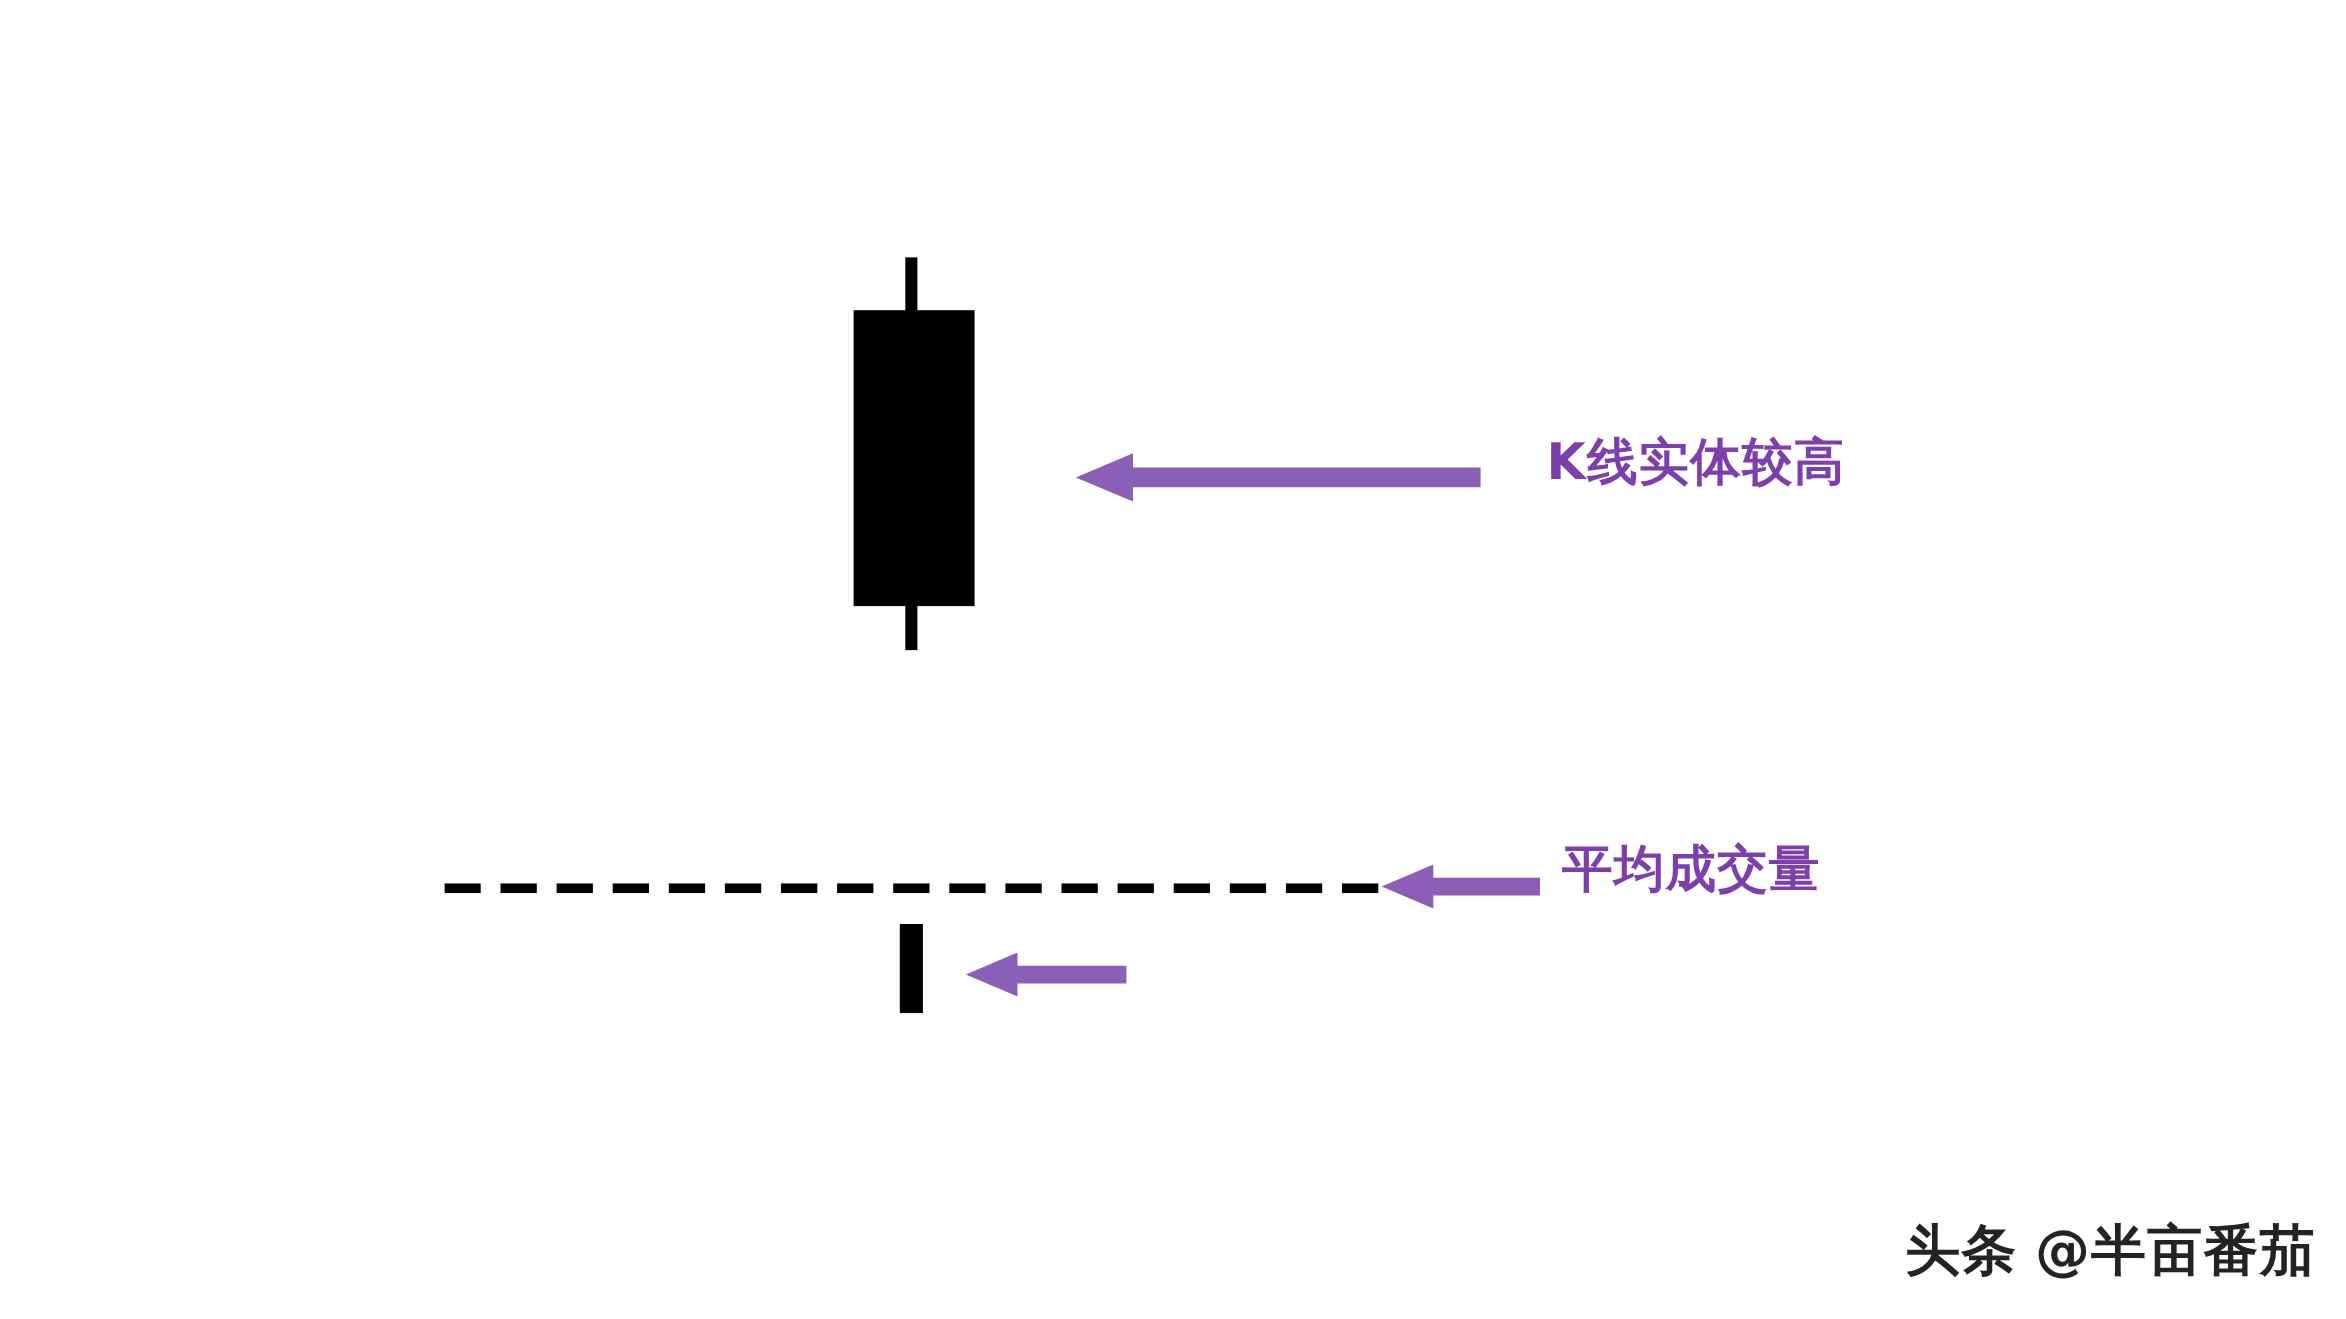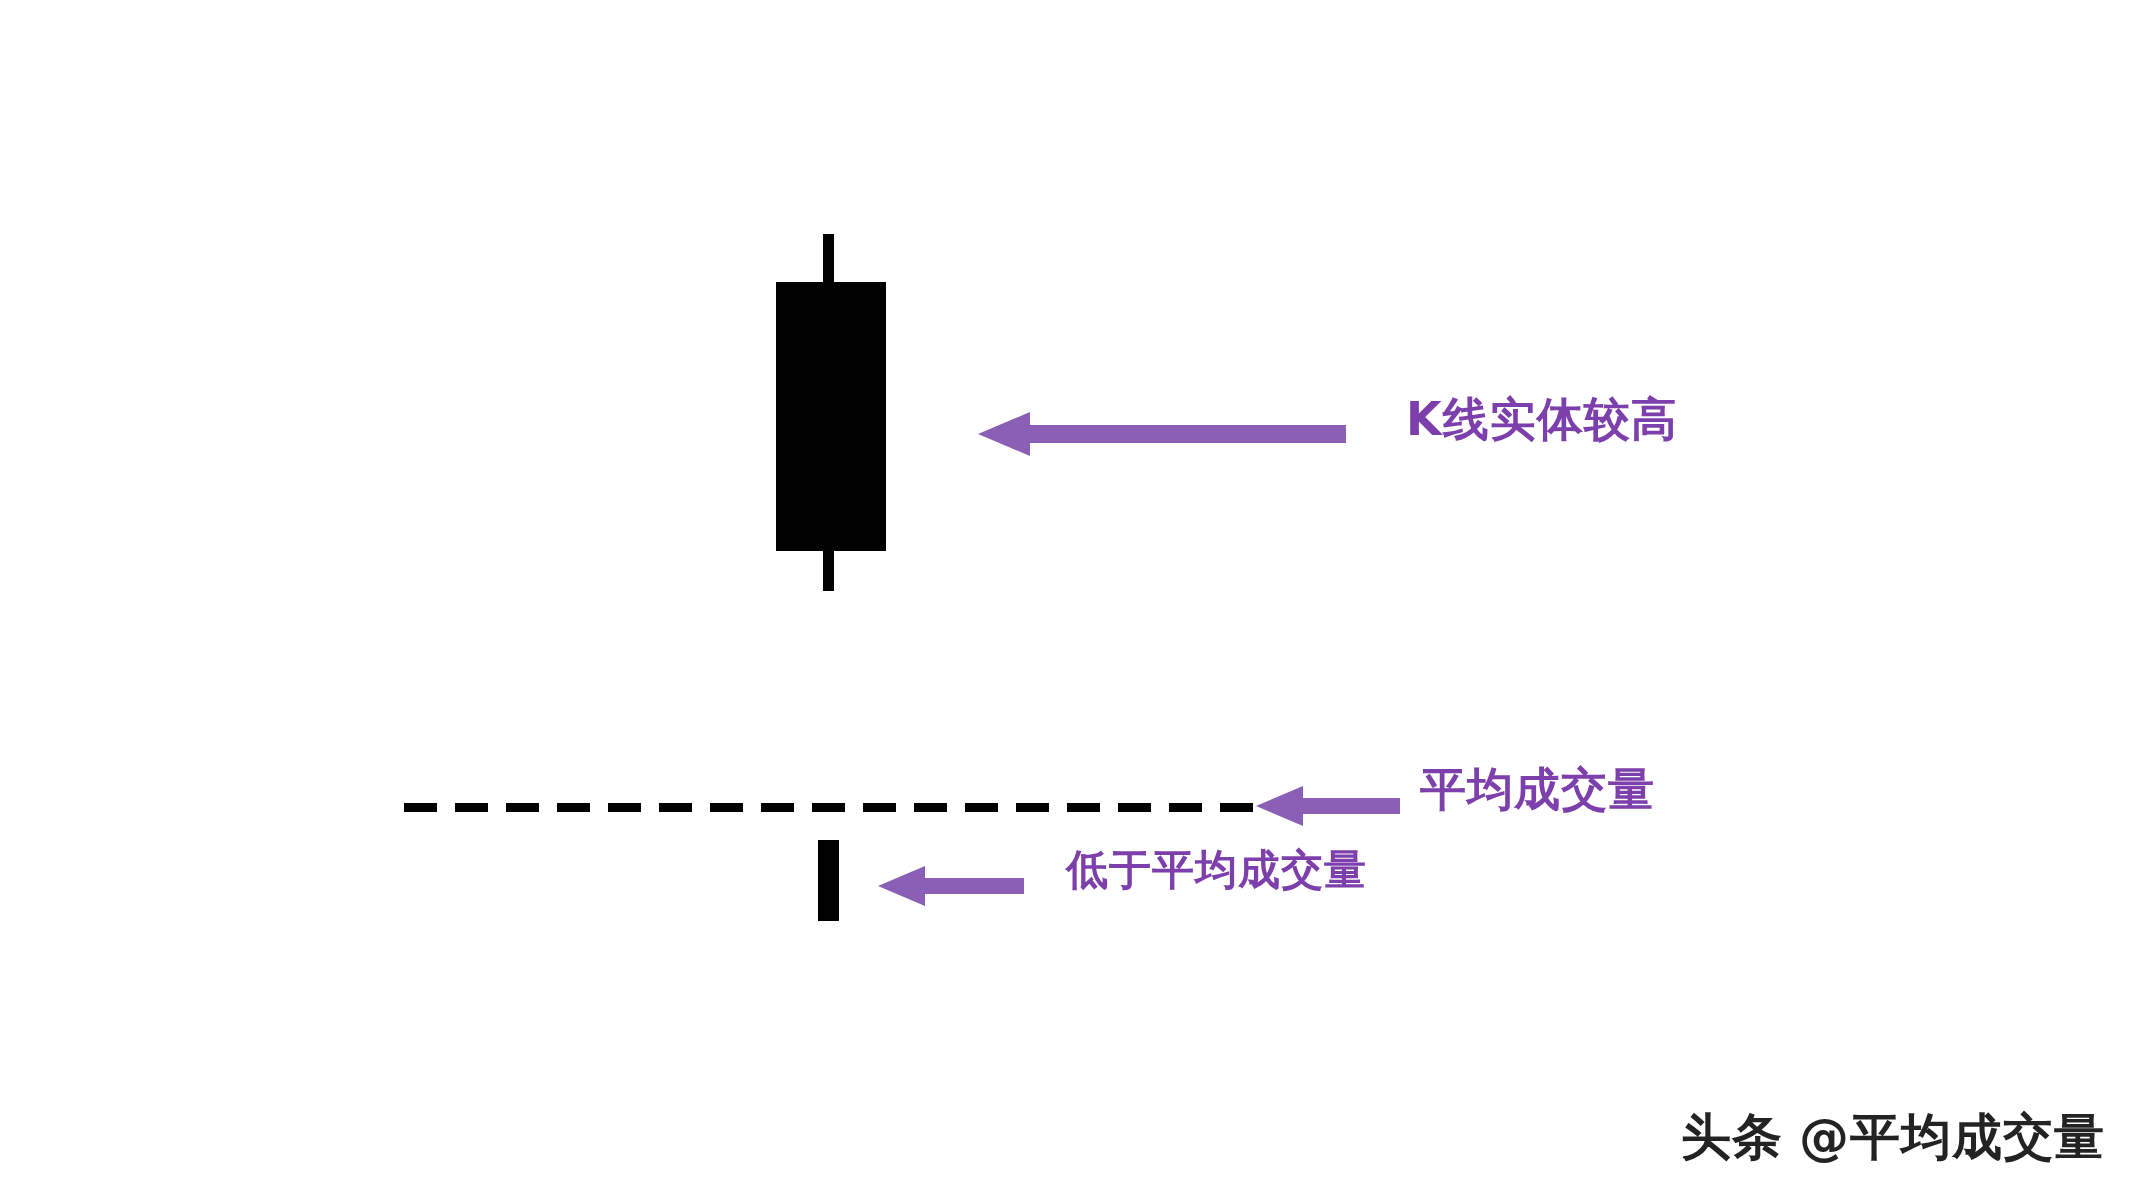--- a/index.html
+++ b/index.html
@@ -157,20 +157,19 @@
   </svg>
 
   <svg id="arrow-below-avg" class="arrow" viewBox="0 0 146 40" preserveAspectRatio="none">
     <polygon points="0,20 47,0 47,12 146,12 146,28 47,28 47,40" fill="#8a5fb5"></polygon>
   </svg>
 
   <div id="label-candle-body" class="label">K线实体较高</div>
 
   <div id="label-avg-volume" class="label">平均成交量</div>
 
-  <div id="label-below-avg" class="label">低于平均成交量</div>
 
   <div id="watermark">
     <span class="wm-brand">头条</span>
-    <span class="wm-user">@平均成交量</span>
+    <span class="wm-user">@半亩番茄</span>
   </div>
 
 </div>
 
 </body></html>

